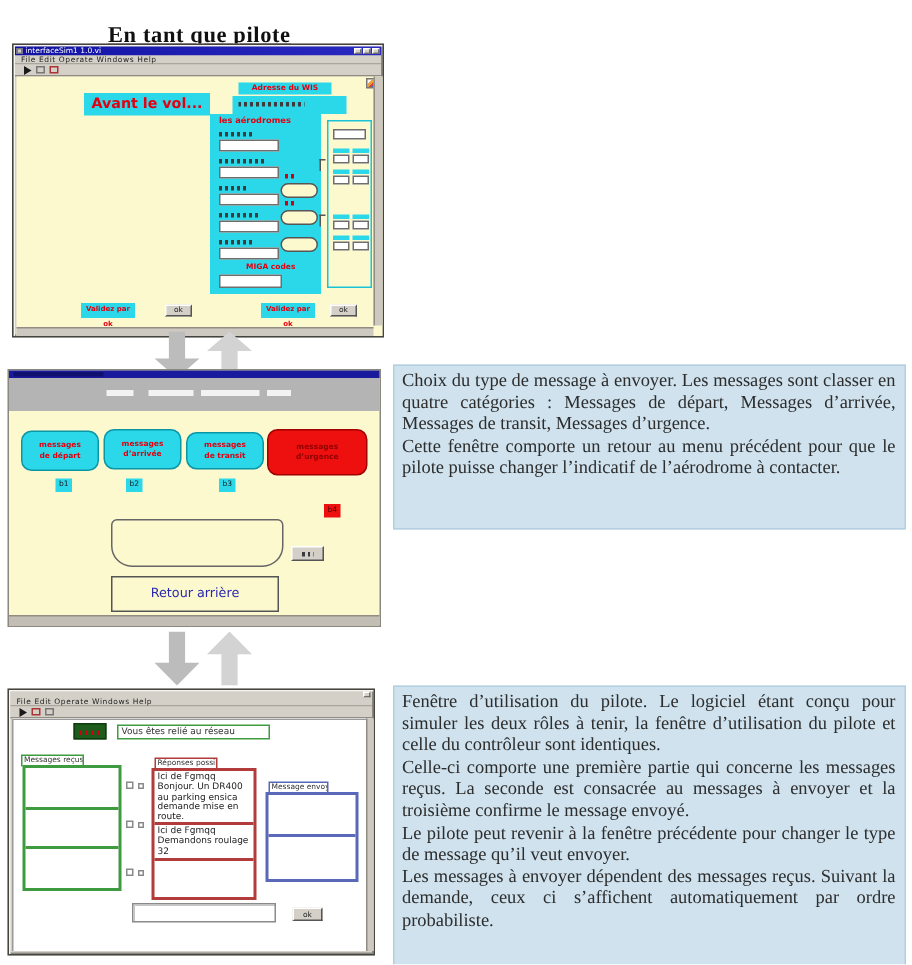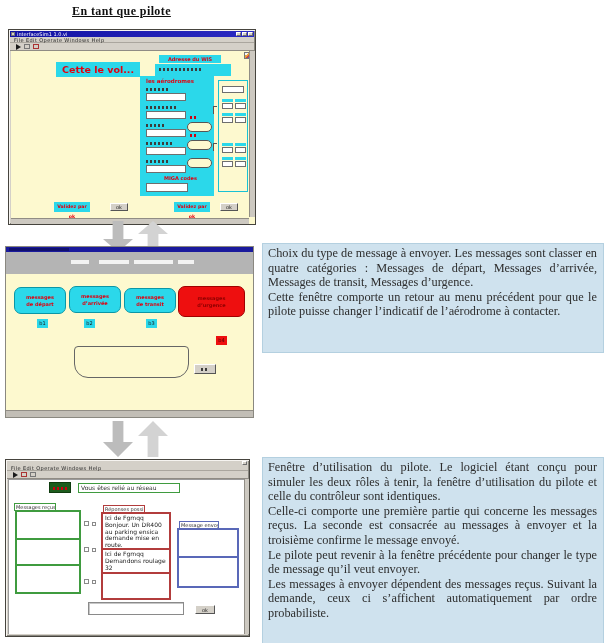--- a/index.html
+++ b/index.html
@@ -1,19 +1,19 @@
 <!DOCTYPE html>
 <html><head>
 <meta charset="utf-8">
 <style>
 *{margin:0;padding:0;box-sizing:border-box;}
 body{background:#fff;}
 .page{position:relative;width:608px;height:643px;background:#ffffff;font-family:"DejaVu Sans",sans-serif;overflow:hidden;}
 .abs{position:absolute;}
-.page-title{font-family:"Liberation Serif","DejaVu Serif",serif;font-size:12px;font-weight:bold;text-decoration:underline;color:#101010;letter-spacing:.4px;}
+.page-title{font-family:"Liberation Serif","DejaVu Serif",serif;font-size:15px;font-weight:bold;text-decoration:underline;color:#101010;letter-spacing:.4px;margin-top:12px;}
 .tb{background:#cfe2ee;border:1px solid #b4d0e0;font-family:"Liberation Serif","DejaVu Serif",serif;font-size:12.3px;line-height:14.6px;color:#2d2d2d;text-align:justify;padding:2px 6px 2px 5px;white-space:pre-line;}
 .win{background:#d4d0c8;border:1px solid #46443e;box-shadow:inset 1px 1px 0 #f6f4f0,inset -1px -1px 0 #8a8880;}
 .tbar{background:linear-gradient(90deg,#1212a2,#2a2ac2);display:flex;align-items:center;}
 .tbar-title{color:#fff;font-size:5px;line-height:5px;padding-left:2px;white-space:nowrap;}
 .wbtn{background:#d4d0c8;border:1px solid;border-color:#fff #6e6e6e #6e6e6e #fff;}
 .mbar{font-size:5px;color:#222;display:flex;align-items:center;padding-left:4px;letter-spacing:.4px;background:#d4d0c8;border-bottom:1px solid #aaa69e;white-space:nowrap;}
 .toolb{background:#d4d0c8;border-bottom:1px solid #908c84;display:flex;align-items:center;gap:3px;padding-left:6px;}
 .runico{width:0;height:0;border-top:3px solid transparent;border-bottom:3px solid transparent;border-left:5px solid #1a1a1a;}
 .tico{background:#d4d0c8;border:1px solid #777;}
 .client1{background:#fdf9cf;}
@@ -61,21 +61,21 @@
     <div class="abs mbar" style="left:1px;top:7px;right:1px;height:6px;">File  Edit  Operate  Windows  Help</div>
     <div class="abs toolb" style="left:1px;top:13px;right:1px;height:8px;">
       <span class="runico"></span>
       <span class="tico" style="width:6px;height:5px;"></span>
       <span class="tico" style="width:6px;height:5px;background:#d4d0c8;border-color:#a33;"></span>
     </div>
 
     <div class="abs client1" style="left:2px;top:21px;width:244px;height:173px;">
       <div class="abs lvicon" style="left:233px;top:1px;width:7px;height:7px;"></div>
 
-      <div class="abs cy redtxt" style="left:45px;top:11px;width:84px;height:15px;font-size:9.5px;font-weight:bold;text-align:center;line-height:15px;">Cette le vol...</div>
+      <div class="abs cy redtxt" style="left:45px;top:11px;width:84px;height:15px;font-size:9.5px;font-weight:bold;text-align:center;line-height:15px;">Avant le vol...</div>
       <div class="abs cy redtxt" style="left:148px;top:4px;width:62px;height:8px;font-size:5px;font-weight:bold;text-align:center;line-height:8px;">Adresse du WIS</div>
       <div class="abs cy" style="left:144px;top:13px;width:76px;height:12px;">
         <div class="abs sm" style="left:4px;top:4px;width:44px;"></div>
       </div>
 
 
       <div class="abs cy" style="left:129px;top:25px;width:74px;height:120px;">
         <div class="abs redtxt" style="left:6px;top:2px;font-size:5.5px;font-weight:bold;white-space:nowrap;">les aérodromes</div>
         <div class="abs sm" style="left:6px;top:12px;width:24px;"></div>
         <div class="abs inp" style="left:6px;top:17px;width:40px;height:8px;"></div>
@@ -155,20 +155,21 @@
     <div class="abs cy badge" style="left:31px;top:72px;width:11px;height:9px;">b1</div>
     <div class="abs cy badge" style="left:78px;top:72px;width:11px;height:9px;">b2</div>
     <div class="abs cy badge" style="left:140px;top:72px;width:11px;height:9px;">b3</div>
     <div class="abs badge" style="left:210px;top:89px;width:11px;height:9px;background:#ee0f0f;color:#4d0000;">b4</div>
 
     <div class="abs" style="left:68px;top:99px;width:115px;height:32px;border:1px solid #666;border-radius:4px 4px 14px 14px;"></div>
     <div class="abs gbtn" style="left:188px;top:117px;width:22px;height:10px;">
       <div class="sm" style="width:8px;margin:3px auto 0;"></div>
     </div>
 
+    <div class="abs" style="left:68px;top:137px;width:112px;height:24px;border:1px solid #555;background:#fdf9cf;color:#2a2ab0;font-size:8.5px;display:flex;align-items:center;justify-content:center;">Retour arrière</div>
 
     <div class="abs" style="left:0;bottom:0;right:0;height:7px;background:#c2beb6;border-top:1px solid #918d85;"></div>
   </div>
 
   <div class="abs tb" style="left:262px;top:243px;width:342px;height:110px;">Choix du type de message à envoyer. Les messages sont classer en quatre catégories : Messages de départ, Messages d’arrivée, Messages de transit, Messages d’urgence.
 Cette fenêtre comporte un retour au menu précédent pour que le pilote puisse changer l’indicatif de l’aérodrome à contacter.</div>
 
   <div class="abs arrow arrow-down" style="left:103px;top:421px;width:30px;height:36px;"></div>
   <div class="abs arrow arrow-up" style="left:138px;top:421px;width:30px;height:36px;"></div>
 

